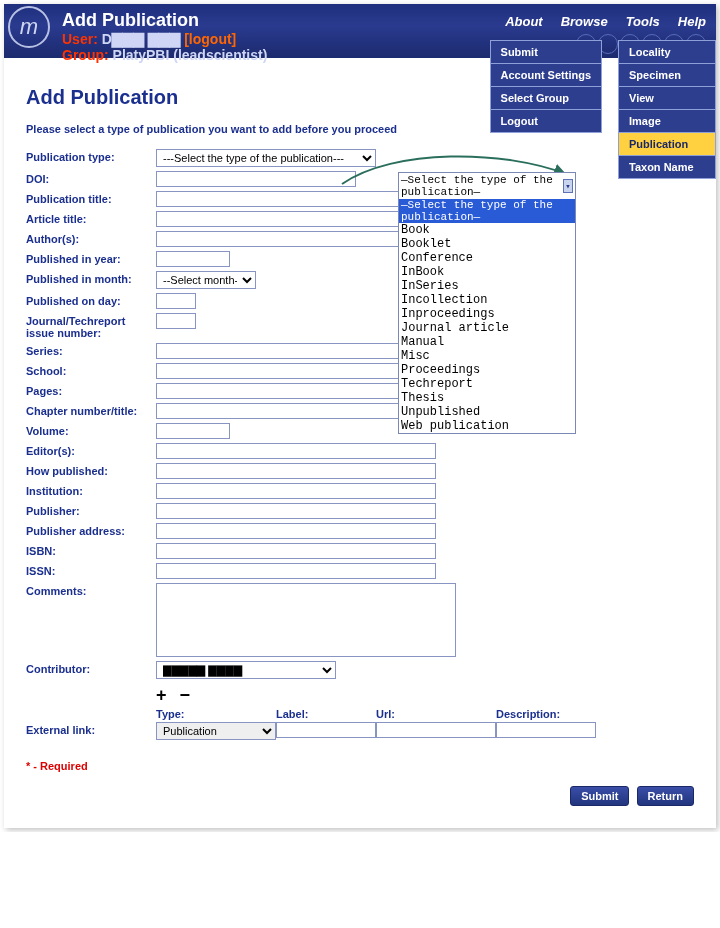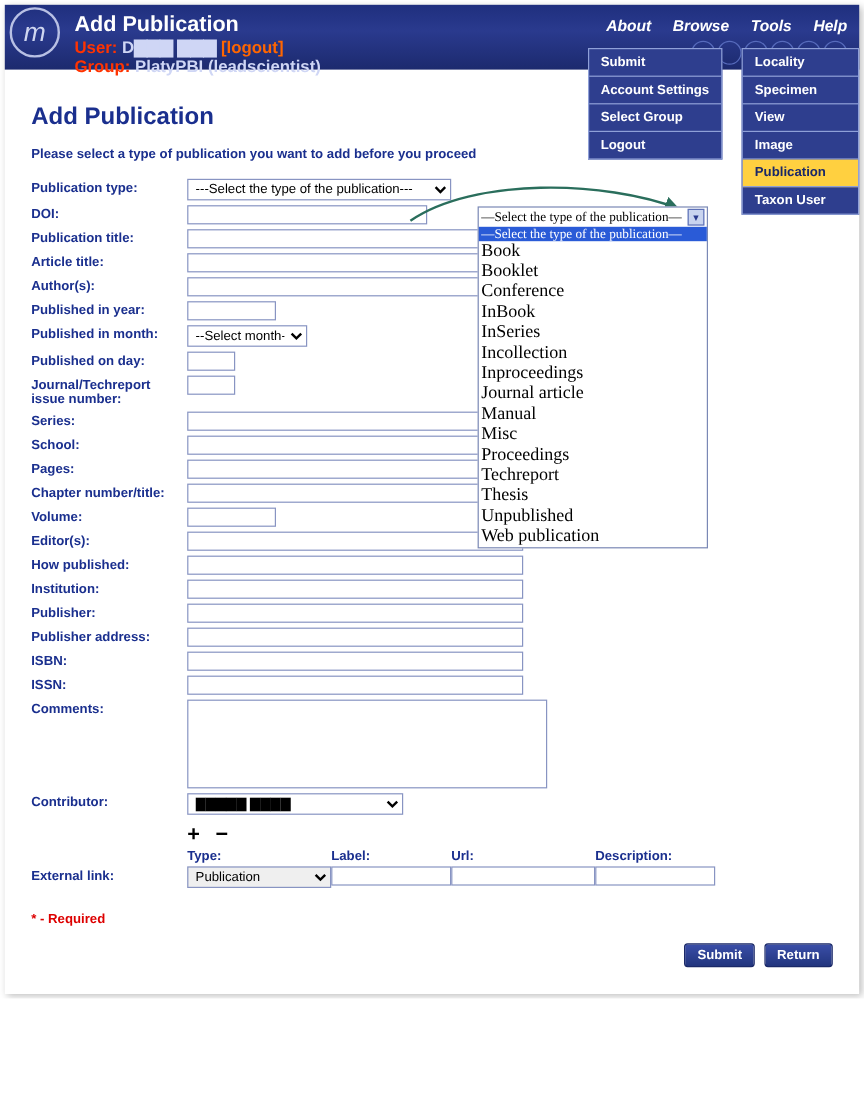--- a/index.html
+++ b/index.html
@@ -65,27 +65,27 @@
   
   .submenu { position: absolute; top: 36px; background: #2e3e8e; border: 1px solid #8fa0d8; font-size: 11px; }
   .submenu .item { color: #fff; font-weight: bold; padding: 5px 10px; border-bottom: 1px solid #8fa0d8; cursor: pointer; min-width: 96px; }
   .submenu .item:last-child { border-bottom: none; }
   .submenu .item.active { background: #ffd040; color: #1a2868; }
   .menu-tools { right: 114px; }
   .menu-help  { right: 0; }
 
   
   .dropdown-open {
-    position: absolute; left: 394px; top: 168px; width: 192px;
-    background: #fff; border: 1px solid #7a88b5; font-family: Liberation Serif, serif;
+    position: absolute; left: 394px; top: 168px; width: 178px;
+    background: #fff; border: 1px solid #7a88b5; font-family: Liberation Mono, monospace;
   }
   .dropdown-open .dd-header { font-size: 11px; padding: 1px 2px; display:flex; align-items:center; }
   .dropdown-open .dd-header .arrow { margin-left:auto; width:14px; height:14px; background:#c9d4ef; border:1px solid #5f72b8; display:flex; align-items:center; justify-content:center; font-size:9px; color:#2a3a8e; }
   .dropdown-open .dd-sel { background: #2a5bd7; color: #fff; font-size: 11px; padding: 0 2px; }
-  .dropdown-open .dd-opt { font-size: 15px; padding: 0 2px; }
+  .dropdown-open .dd-opt { font-size: 12px; padding: 0 2px; }
 
   
   svg.arrow-path { position: absolute; left: 330px; top: 140px; width: 260px; height: 60px; pointer-events: none; }
 
   .row-external-label { color:#1a2f8e; font-weight:bold; font-size:11px; position:absolute; }
 
 </style>
 </head>
 <body>
 
@@ -122,21 +122,21 @@
       <div class="item">Account Settings</div>
       <div class="item">Select Group</div>
       <div class="item">Logout</div>
     </div>
     <div class="submenu menu-help">
       <div class="item">Locality</div>
       <div class="item">Specimen</div>
       <div class="item">View</div>
       <div class="item">Image</div>
       <div class="item active">Publication</div>
-      <div class="item">Taxon User</div>
+      <div class="item">Taxon Name</div>
     </div>
   </div>
 
   <div class="page-body">
     <div class="h1">Add Publication</div>
     <div class="instr">Please select a type of publication you want to add before you proceed</div>
 
     <div class="form-row">
       <label>Publication type:</label>
       <select class="w-select">

